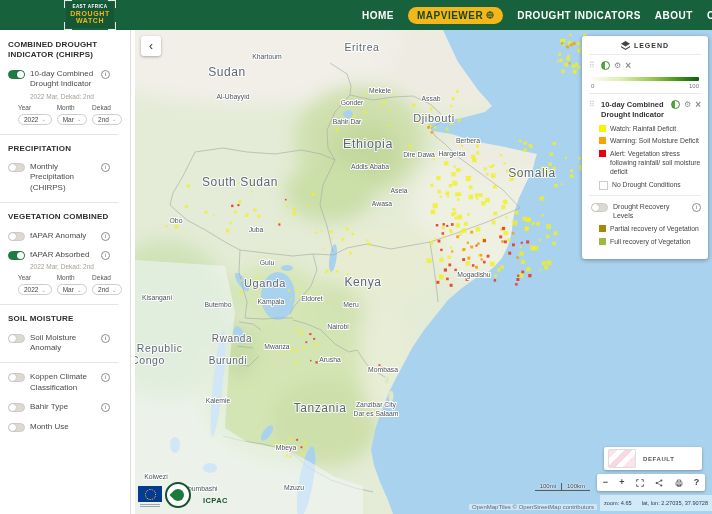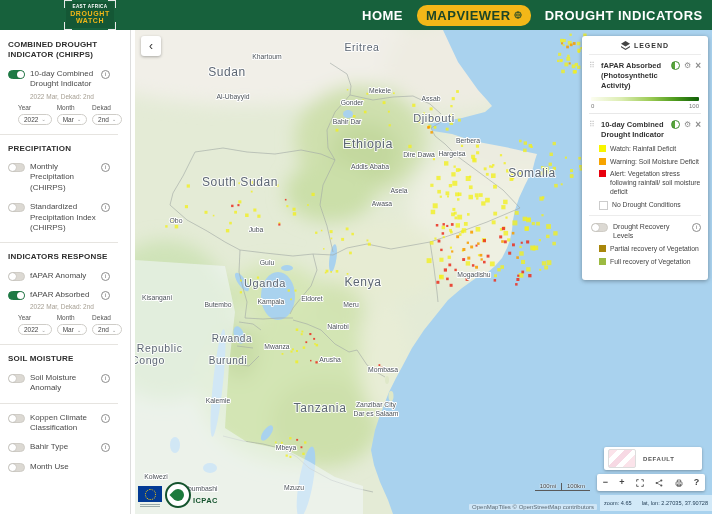--- a/index.html
+++ b/index.html
@@ -11,21 +11,21 @@
   #logo{position:absolute;left:66px;top:2px;width:48px;height:26px;background:rgba(0,0,0,.10);
         display:flex;flex-direction:column;align-items:center;justify-content:center;line-height:1.05;}
   #logo .br{position:absolute;width:7px;height:7px;border:1px solid #e9e9e9;}
   #logo .br.tl{left:-2px;top:-2px;border-right:none;border-bottom:none;}
   #logo .br.tr{right:-2px;top:-2px;border-left:none;border-bottom:none;}
   #logo .br.bl{left:-2px;bottom:-2px;border-right:none;border-top:none;}
   #logo .br.brc{right:-2px;bottom:-2px;border-left:none;border-top:none;}
   #logo .l1{font-size:4.6px;font-weight:bold;color:#fff;letter-spacing:.4px;}
   #logo .l2,#logo .l3{font-size:7px;font-weight:bold;letter-spacing:.6px;}
   #nav{position:absolute;left:362px;top:0;height:30px;display:flex;align-items:center;gap:14px;}
-  .nav-item{font-size:13px;font-weight:bold;color:#fff;letter-spacing:.5px;cursor:pointer;
+  .nav-item{font-size:10px;font-weight:bold;color:#fff;letter-spacing:.5px;cursor:pointer;
             display:flex;align-items:center;gap:3px;white-space:nowrap;text-align:right;}
   .nav-item.active{color:#1c4627;background:#f2b718;padding:3px 9px;border-radius:10px;}
   
   #sidebar{position:absolute;left:0;top:30px;width:131px;height:484px;background:#fff;
            border-right:1px solid #ddd;box-sizing:border-box;padding:10px 20px 6px 8px;overflow:hidden;z-index:20;}
   .sb-heading{font-size:8px;font-weight:bold;color:#2d2d2d;letter-spacing:.2px;line-height:1.3;margin:0 0 8px 0;}
   .sb-divider{border-top:1px solid #e6e4e0;margin:9px -8px 9px -8px;}
   .sb-item{margin:0 0 9px 0;}
   .sb-row{display:flex;align-items:flex-start;gap:5px;position:relative;padding-right:13px;}
   .sb-label{font-size:8px;color:#4a4a4a;line-height:1.3;}
@@ -101,21 +101,21 @@
   
   #eu-logo{position:absolute;left:3px;bottom:12px;width:24px;height:16px;background:#023a94;z-index:6;
            display:flex;align-items:center;justify-content:center;}
   #eu-logo .stars{width:9px;height:9px;border-radius:50%;border:1px dotted #ffcc00;}
   #eu-caption{position:absolute;left:3px;bottom:6px;width:24px;z-index:6;}
   #eu-caption i{display:block;height:1px;background:#9aa;margin:1px 2px;}
   #icpac-logo{position:absolute;left:30px;bottom:6px;z-index:6;display:flex;align-items:center;}
   #icpac-circle{width:26px;height:26px;border-radius:50%;background:#fff;border:2px solid #14532d;
                 box-sizing:border-box;display:flex;align-items:center;justify-content:center;}
   #icpac-circle .blob{width:12px;height:12px;border-radius:50% 50% 50% 0;background:#1c7a3c;transform:rotate(45deg);}
-  #icpac-text{font-size:7.5px;font-weight:bold;color:#14532d;margin-left:2px;letter-spacing:.4px;margin-top:10px;}
+  #icpac-text{font-size:7.5px;font-weight:bold;color:#14532d;margin-left:12px;letter-spacing:.4px;margin-top:10px;}
 </style>
 </head>
 <body>
 
 <div id="app">
 
   <div id="header" style="background: rgb(23, 97, 60);">
     <div id="logo">
       <span class="br tl"></span>
       <span class="br tr"></span>
@@ -133,21 +133,21 @@
           <span>MAPVIEWER</span>
           <svg width="8" height="8" viewBox="0 0 10 10">
             <circle cx="5" cy="5" r="4" fill="none" stroke="#1c4627" stroke-width="1.1"></circle>
             <path d="M1 5 H9 M5 1 C3 3 3 7 5 9 C7 7 7 3 5 1" fill="none" stroke="#1c4627" stroke-width=".9"></path>
           </svg>
         </div>
         <div class="nav-item">
           <span>DROUGHT INDICATORS</span>
         </div>
         <div class="nav-item">
-          <span>AFRICA</span>
+          <span>ABOUT</span>
         </div>
         <div class="nav-item">
           <span>CONTACT US</span>
         </div>
       </div>
   </div>
 
   <div id="sidebar">
       <div class="sb-heading">COMBINED DROUGHT INDICATOR (CHIRPS)</div>
       <div class="sb-item">
@@ -187,31 +187,22 @@
       <div class="sb-heading">PRECIPITATION</div>
       <div class="sb-item">
         <div class="sb-row">
           <span class="tgl">
             <span class="knob"></span>
           </span>
           <span class="sb-label">Monthly Precipitation (CHIRPS)</span>
           <span class="info-dot">i</span>
         </div>
       </div>
-      <div class="sb-item">
-        <div class="sb-row">
-          <span class="tgl">
-            <span class="knob"></span>
-          </span>
-          <span class="sb-label">Standardized Precipitation Index (CHIRPS)</span>
-          <span class="info-dot">i</span>
-        </div>
-      </div>
       <div class="sb-divider"></div>
-      <div class="sb-heading">INDICATORS RESPONSE</div>
+      <div class="sb-heading">VEGETATION COMBINED</div>
       <div class="sb-item">
         <div class="sb-row">
           <span class="tgl">
             <span class="knob"></span>
           </span>
           <span class="sb-label">fAPAR Anomaly</span>
           <span class="info-dot">i</span>
         </div>
       </div>
       <div class="sb-item">
@@ -738,21 +729,20 @@
         <svg width="9" height="9" viewBox="0 0 10 10">
           <path d="M5 0 L10 3 5 6 0 3 Z" fill="#444"></path>
           <path d="M0 5.6 L5 8.6 10 5.6 10 7 5 10 0 7 Z" fill="#444"></path>
         </svg>
         <span class="t">LEGEND</span>
       </div>
 
       <div class="lg-item">
         <div class="lg-head">
           <span class="lg-handle">⠿</span>
-          <div class="lg-title">fAPAR Absorbed (Photosynthetic Activity)</div>
           <div class="lg-icons">
             <span class="lg-opacity"></span>
             <span class="lg-gear">⚙</span>
             <span class="lg-close">×</span>
           </div>
         </div>
         <div class="lg-grad"></div>
         <div class="lg-minmax">
           <span>0</span>
           <span>100</span>

